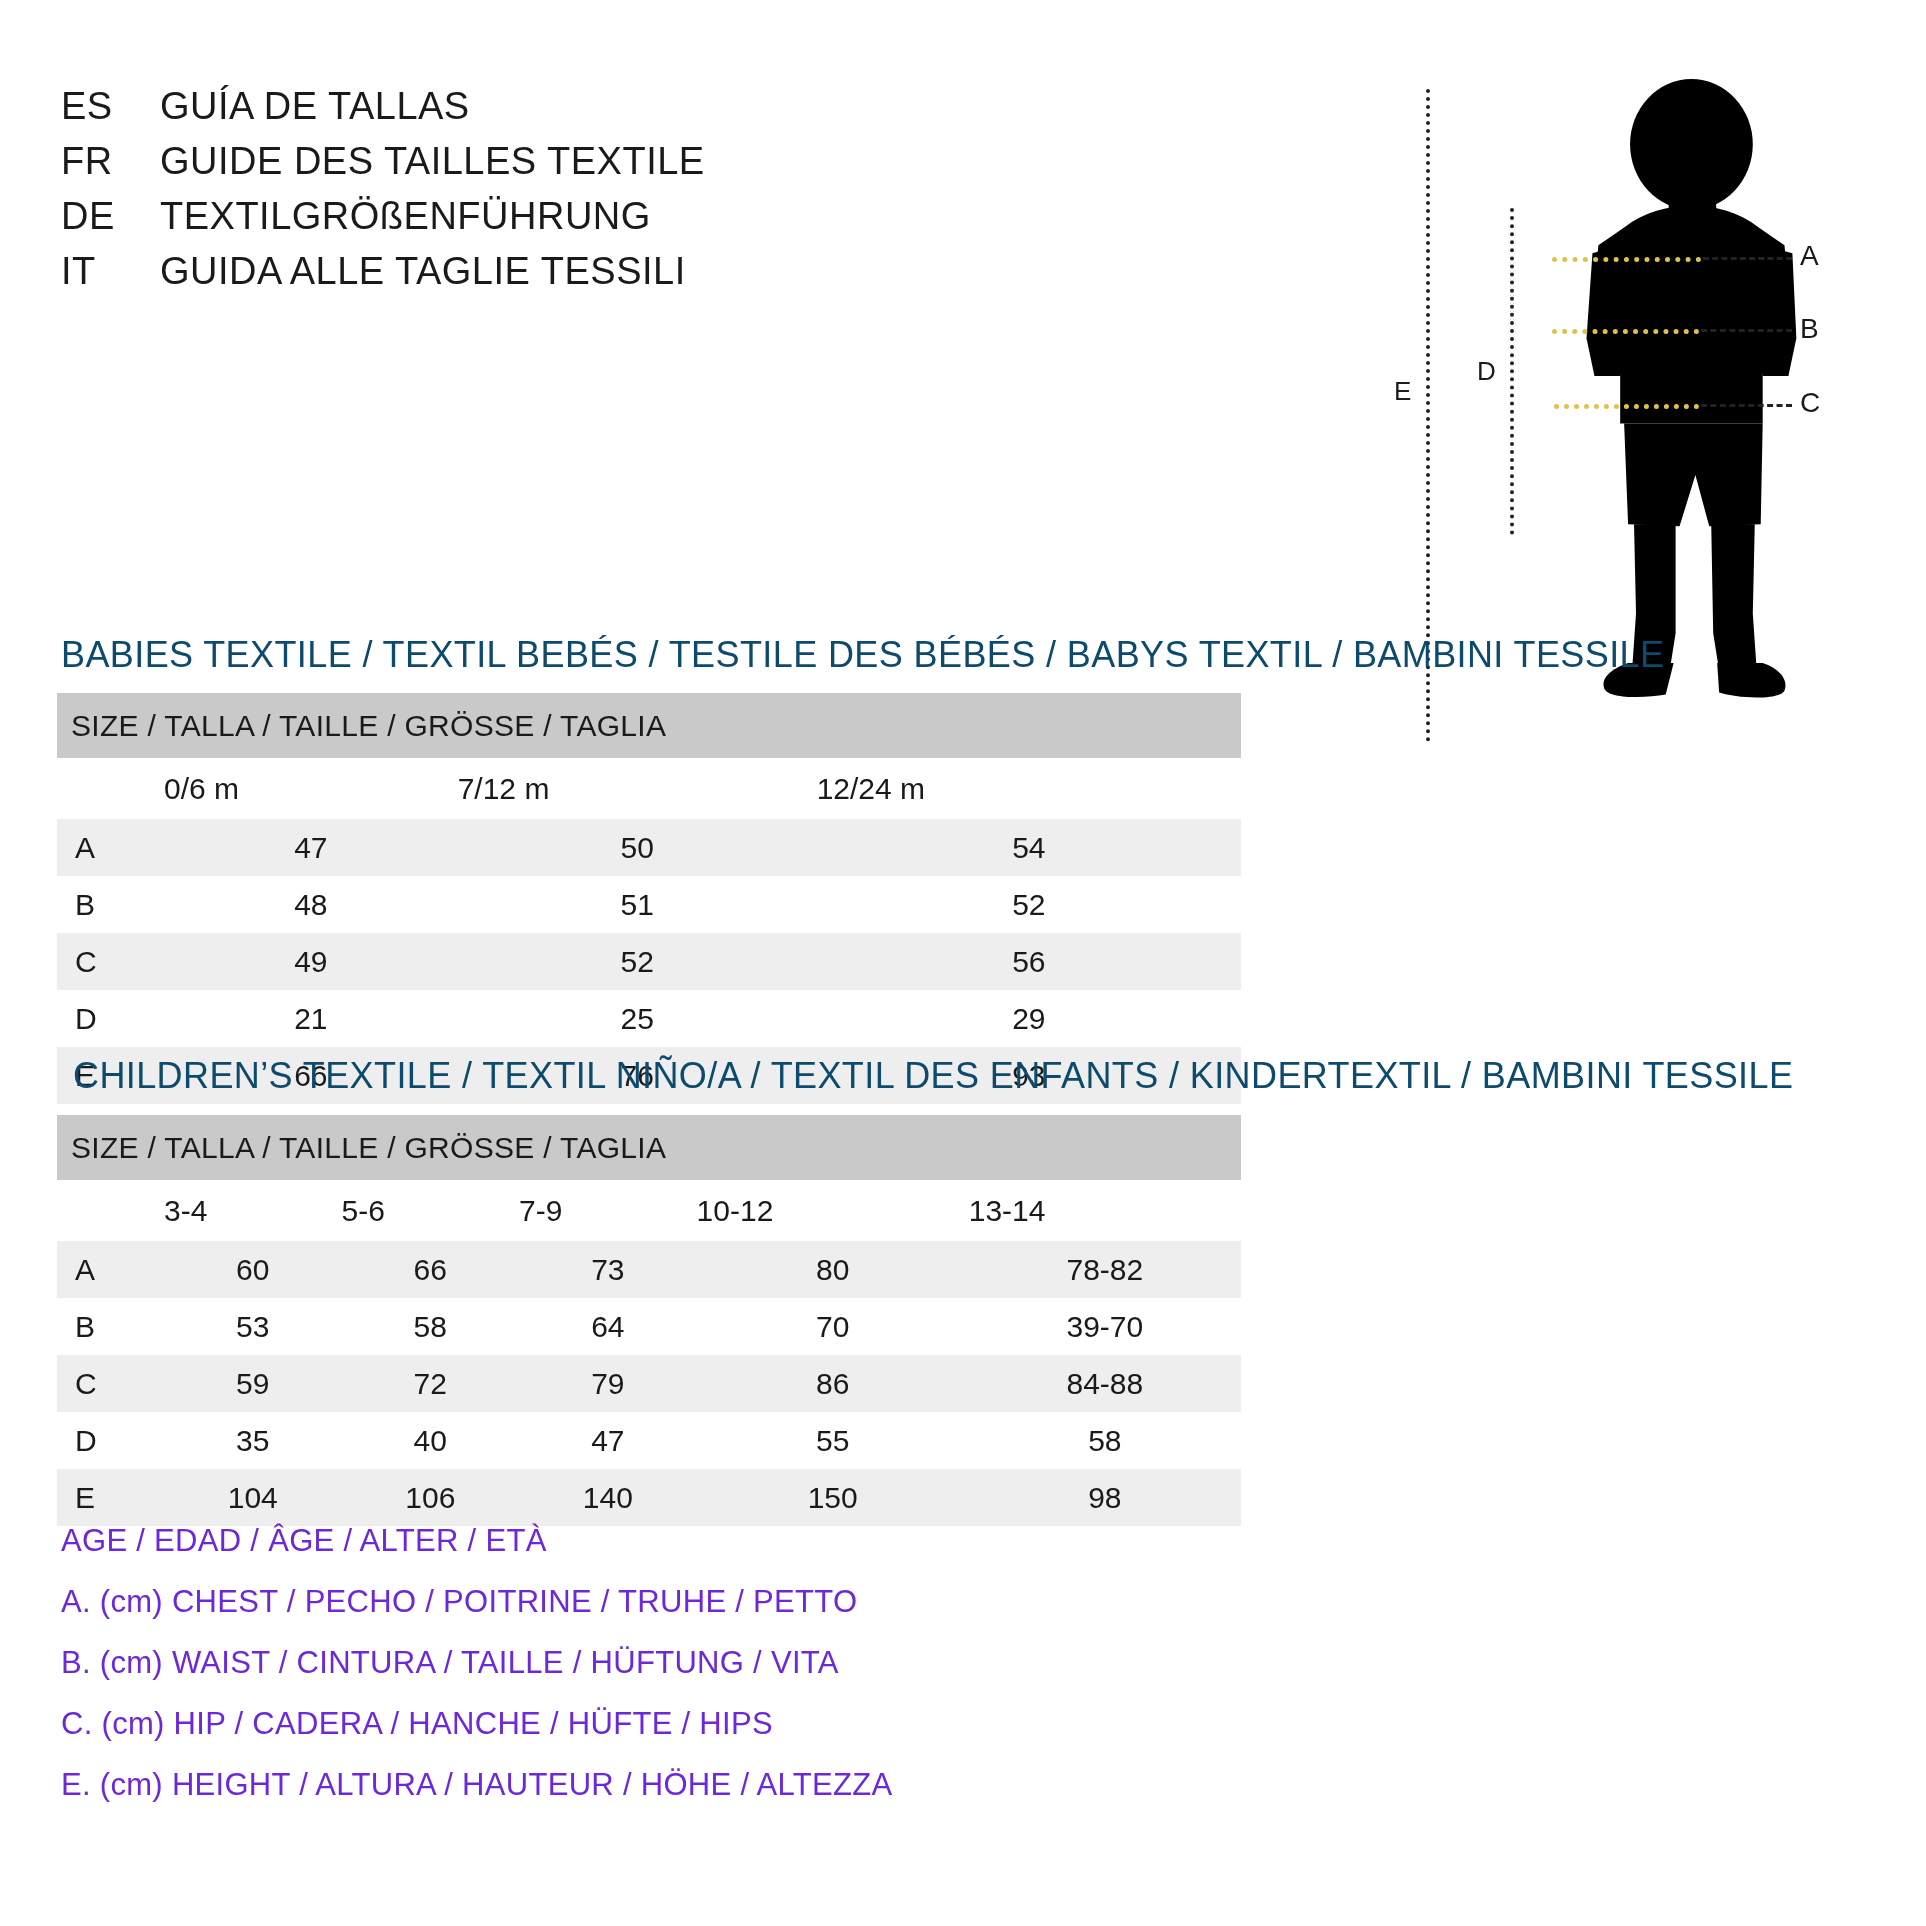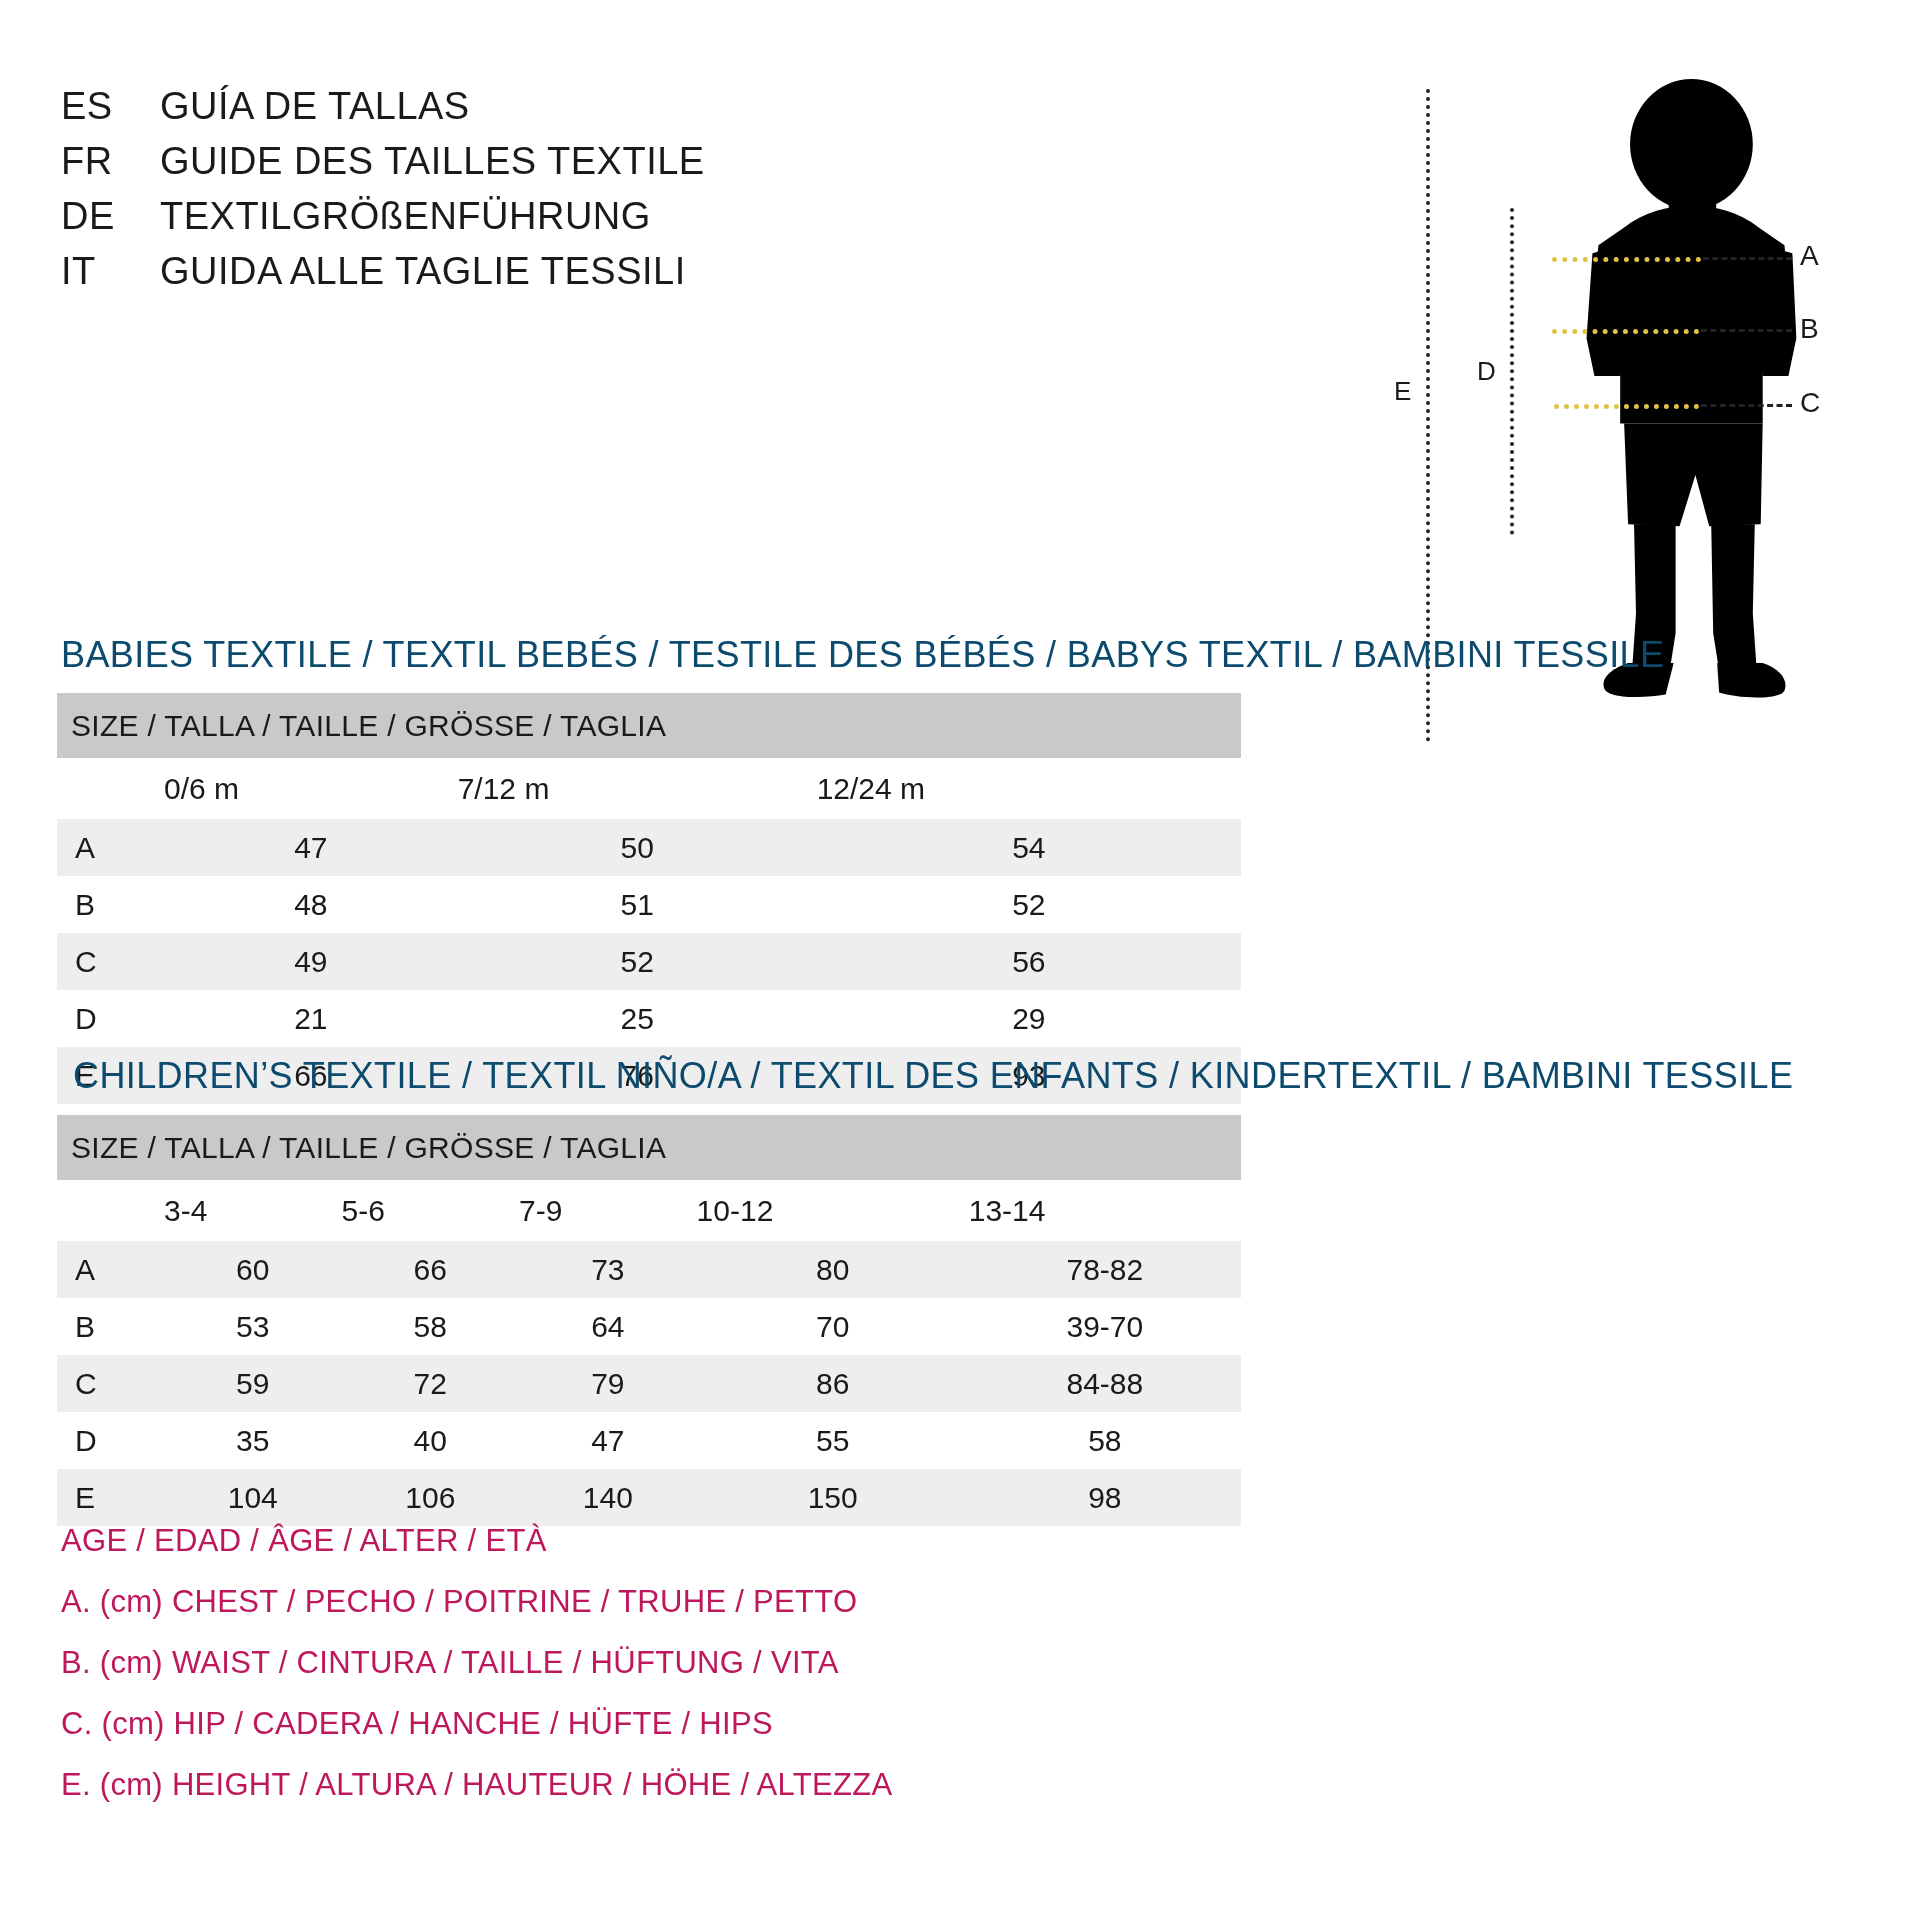--- a/index.html
+++ b/index.html
@@ -119,21 +119,21 @@
   #legend {
     position: absolute;
     left: 61px;
     top: 1525px;
   }
   .legend-row {
     font-size: 31px;
     line-height: 1.0;
     margin-bottom: 30px;
     letter-spacing: 0.3px;
-    color: #be185d;
+    color: #6d28d9;
     white-space: nowrap;
   }
 </style>
 </head>
 <body>
 
 <div id="lang-block">
   <div class="lang-row">
     <div class="lang-code">ES</div>
     <div class="lang-text">GUÍA DE TALLAS</div>

